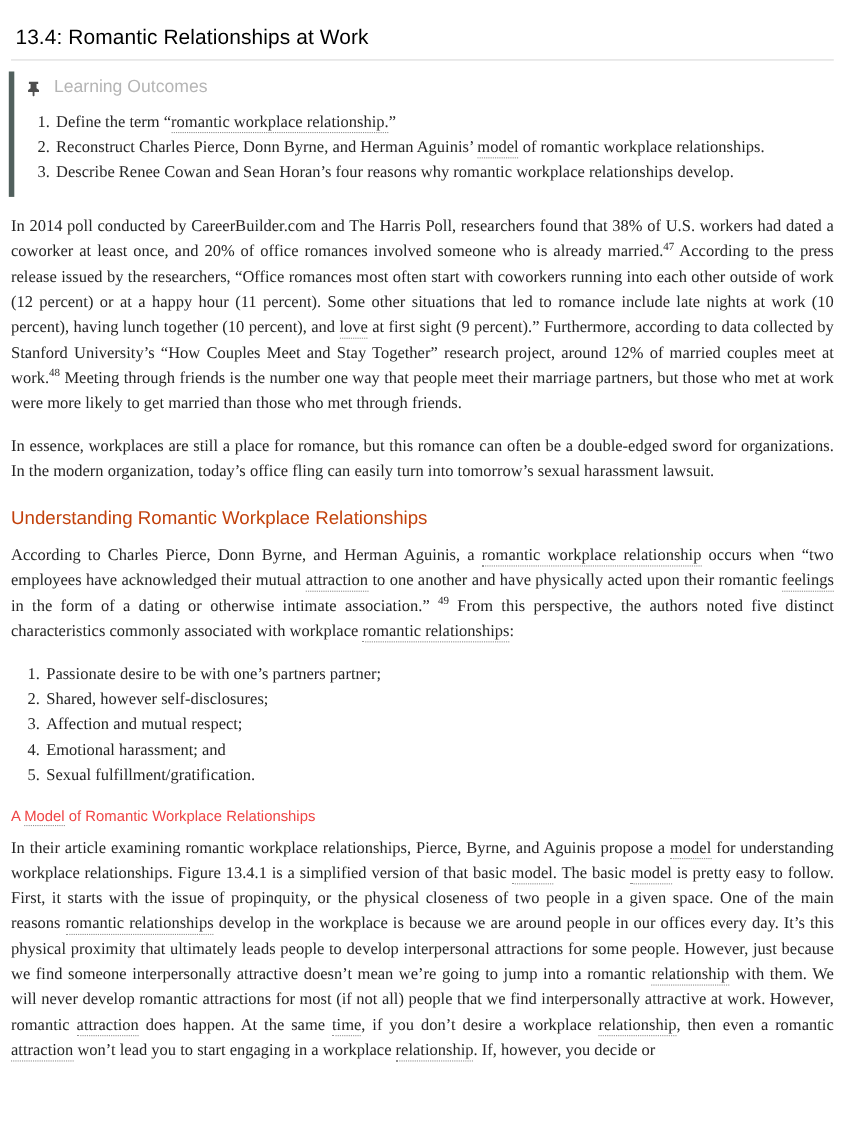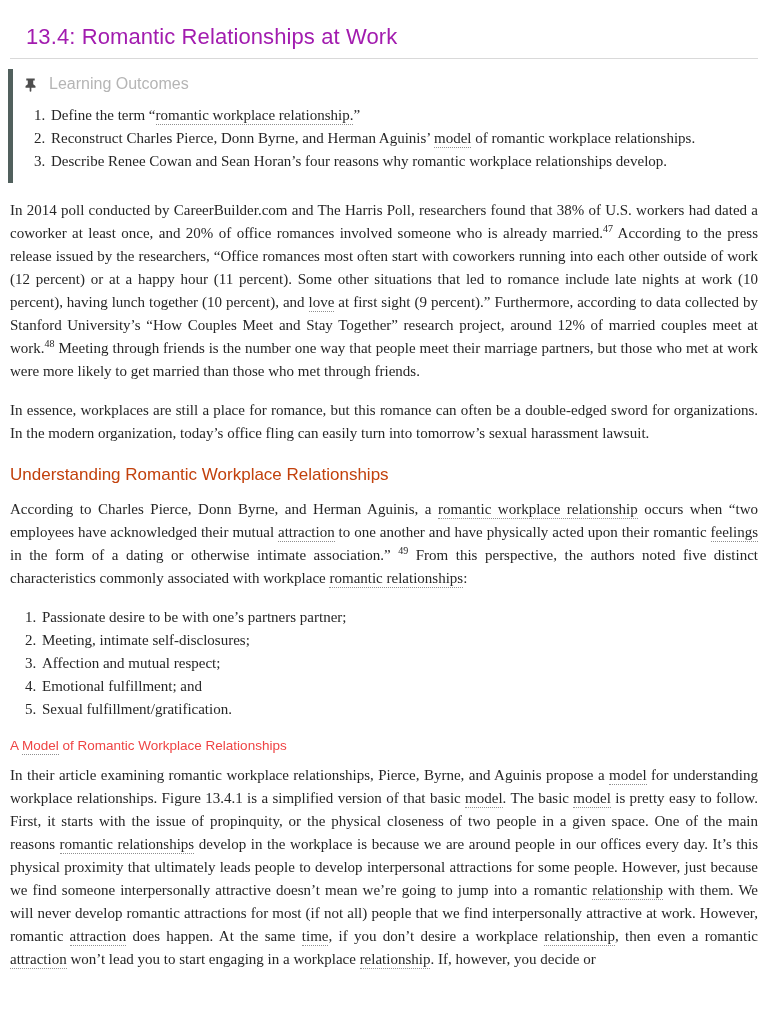--- a/index.html
+++ b/index.html
@@ -6,22 +6,22 @@
   body {
     width: 768px; height: 1024px; overflow: hidden;
     font-family: "Liberation Serif", "DejaVu Serif", serif;
     color: #262626;
     -webkit-font-smoothing: antialiased;
   }
   .page { padding: 24px 10px 0 10px; }
 
   h1.page-title {
     font-family: "Liberation Sans", sans-serif;
-    font-size: 22px; font-weight: 400;
-    color: #a21caf; margin: 0 0 8px 16px; letter-spacing: 0.1px;
+    font-size: 19px; font-weight: 400;
+    color: #000000; margin: 0 0 8px 4px; letter-spacing: 0.1px;
   }
   hr.title-divider {
     border: none; border-top: 1px solid #d9d9d9; margin: 0 0 10px 0;
   }
 
   .lo-box {
     border-left: 5px solid #51605d;
     margin: 0 0 16px -2px;
     padding: 4px 0 2px 6px;
   }
@@ -97,23 +97,23 @@
   <p class="body-para">In 2014 poll conducted by CareerBuilder.com and The Harris Poll, researchers found that 38% of U.S. workers had dated a coworker at least once, and 20% of office romances involved someone who is already married.<sup class="fnref">47</sup> According to the press release issued by the researchers, “Office romances most often start with coworkers running into each other outside of work (12 percent) or at a happy hour (11 percent). Some other situations that led to romance include late nights at work (10 percent), having lunch together (10 percent), and <span class="term">love</span> at first sight (9 percent).” Furthermore, according to data collected by Stanford University’s “How Couples Meet and Stay Together” research project, around 12% of married couples meet at work.<sup class="fnref">48</sup> Meeting through friends is the number one way that people meet their marriage partners, but those who met at work were more likely to get married than those who met through friends.</p>
 
   <p class="body-para">In essence, workplaces are still a place for romance, but this romance can often be a double-edged sword for organizations. In the modern organization, today’s office fling can easily turn into tomorrow’s sexual harassment lawsuit.</p>
 
   <h2 class="section-heading">Understanding Romantic Workplace Relationships</h2>
 
   <p class="body-para">According to Charles Pierce, Donn Byrne, and Herman Aguinis, a <span class="term">romantic workplace relationship</span> occurs when “two employees have acknowledged their mutual <span class="term">attraction</span> to one another and have physically acted upon their romantic <span class="term">feelings</span> in the form of a dating or otherwise intimate association.” <sup class="fnref">49</sup> From this perspective, the authors noted five distinct characteristics commonly associated with workplace <span class="term">romantic relationships</span>:</p>
 
   <ol class="characteristics">
       <li>Passionate desire to be with one’s partners partner;</li>
-      <li>Meeting, intimate self-disclosures;</li>
+      <li>Shared, however self-disclosures;</li>
       <li>Affection and mutual respect;</li>
-      <li>Emotional fulfillment; and</li>
+      <li>Emotional harassment; and</li>
       <li>Sexual fulfillment/gratification.</li>
     </ol>
 
   <h3 class="subsection-heading">A <span class="term">Model</span> of Romantic Workplace Relationships</h3>
 
   <p class="body-para">In their article examining romantic workplace relationships, Pierce, Byrne, and Aguinis propose a <span class="term">model</span> for understanding workplace relationships. Figure 13.4.1 is a simplified version of that basic <span class="term">model</span>. The basic <span class="term">model</span> is pretty easy to follow. First, it starts with the issue of propinquity, or the physical closeness of two people in a given space. One of the main reasons <span class="term">romantic relationships</span> develop in the workplace is because we are around people in our offices every day. It’s this physical proximity that ultimately leads people to develop interpersonal attractions for some people. However, just because we find someone interpersonally attractive doesn’t mean we’re going to jump into a romantic <span class="term">relationship</span> with them. We will never develop romantic attractions for most (if not all) people that we find interpersonally attractive at work. However, romantic <span class="term">attraction</span> does happen. At the same <span class="term">time</span>, if you don’t desire a workplace <span class="term">relationship</span>, then even a romantic <span class="term">attraction</span> won’t lead you to start engaging in a workplace <span class="term">relationship</span>. If, however, you decide or</p>
 
 </div>
 
 </body></html>

